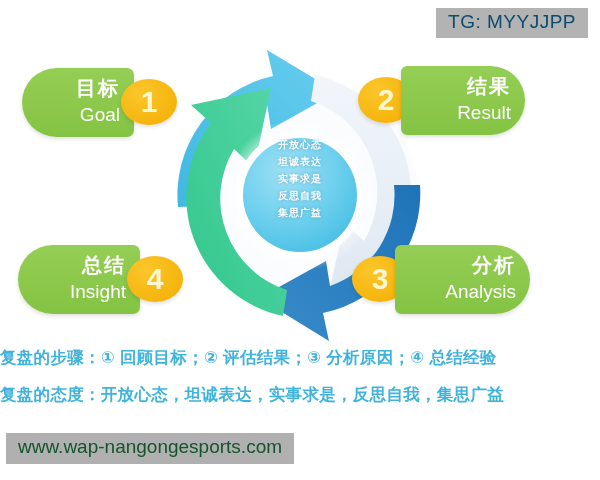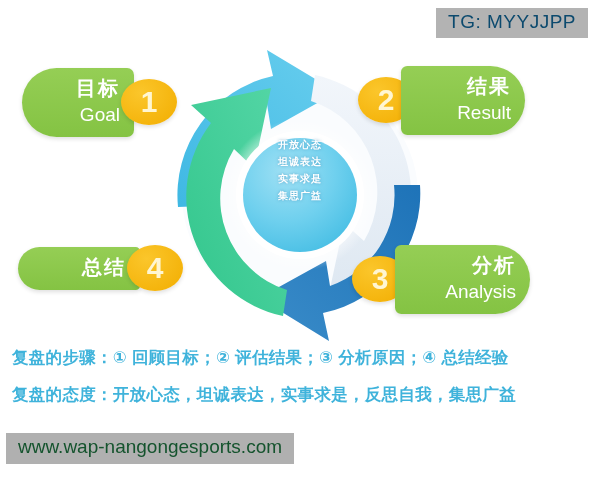--- a/index.html
+++ b/index.html
@@ -141,21 +141,20 @@
     left: 0;
     top: 348px;
     width: 600px;
   }
   .caption-line {
     color: #3FB3DB;
     font-size: 16.5px;
     font-weight: bold;
     letter-spacing: 0.3px;
     white-space: nowrap;
-    padding-left: 12px;
     line-height: 1.2;
   }
   #caption-1 { margin-bottom: 17px; }
 </style>
 </head>
 <body>
 
 <div id="diagram">
 
   <svg id="cycle-svg" viewBox="0 0 290 300">
@@ -228,20 +227,21 @@
     <circle cx="145" cy="150" r="76" fill="url(#haloGrad)"></circle>
     <circle cx="145" cy="150" r="64" fill="#ffffff"></circle>
 
     <circle cx="145" cy="150" r="57" fill="url(#coreGrad)"></circle>
   </svg>
 
   <div id="center-text">
     <div>开放心态</div>
     <div>坦诚表达</div>
     <div>实事求是</div>
+    <div>反思自我</div>
     <div>集思广益</div>
   </div>
 
   <div class="label-group" id="group-1">
     <div class="pill">
       <span class="cn">目标</span>
       <span class="en">Goal</span>
     </div>
     <div class="num-circle">1</div>
   </div>
@@ -258,20 +258,21 @@
     <div class="num-circle">3</div>
     <div class="pill">
       <span class="cn">分析</span>
       <span class="en">Analysis</span>
     </div>
   </div>
 
   <div class="label-group" id="group-4">
     <div class="pill">
       <span class="cn">总结</span>
+      <span class="en">Insight</span>
     </div>
     <div class="num-circle">4</div>
   </div>
 
 </div>
 
 <div id="captions">
   <div class="caption-line" id="caption-1">复盘的步骤：① 回顾目标；② 评估结果；③ 分析原因；④ 总结经验</div>
   <div class="caption-line" id="caption-2">复盘的态度：开放心态，坦诚表达，实事求是，反思自我，集思广益</div>
 </div>

